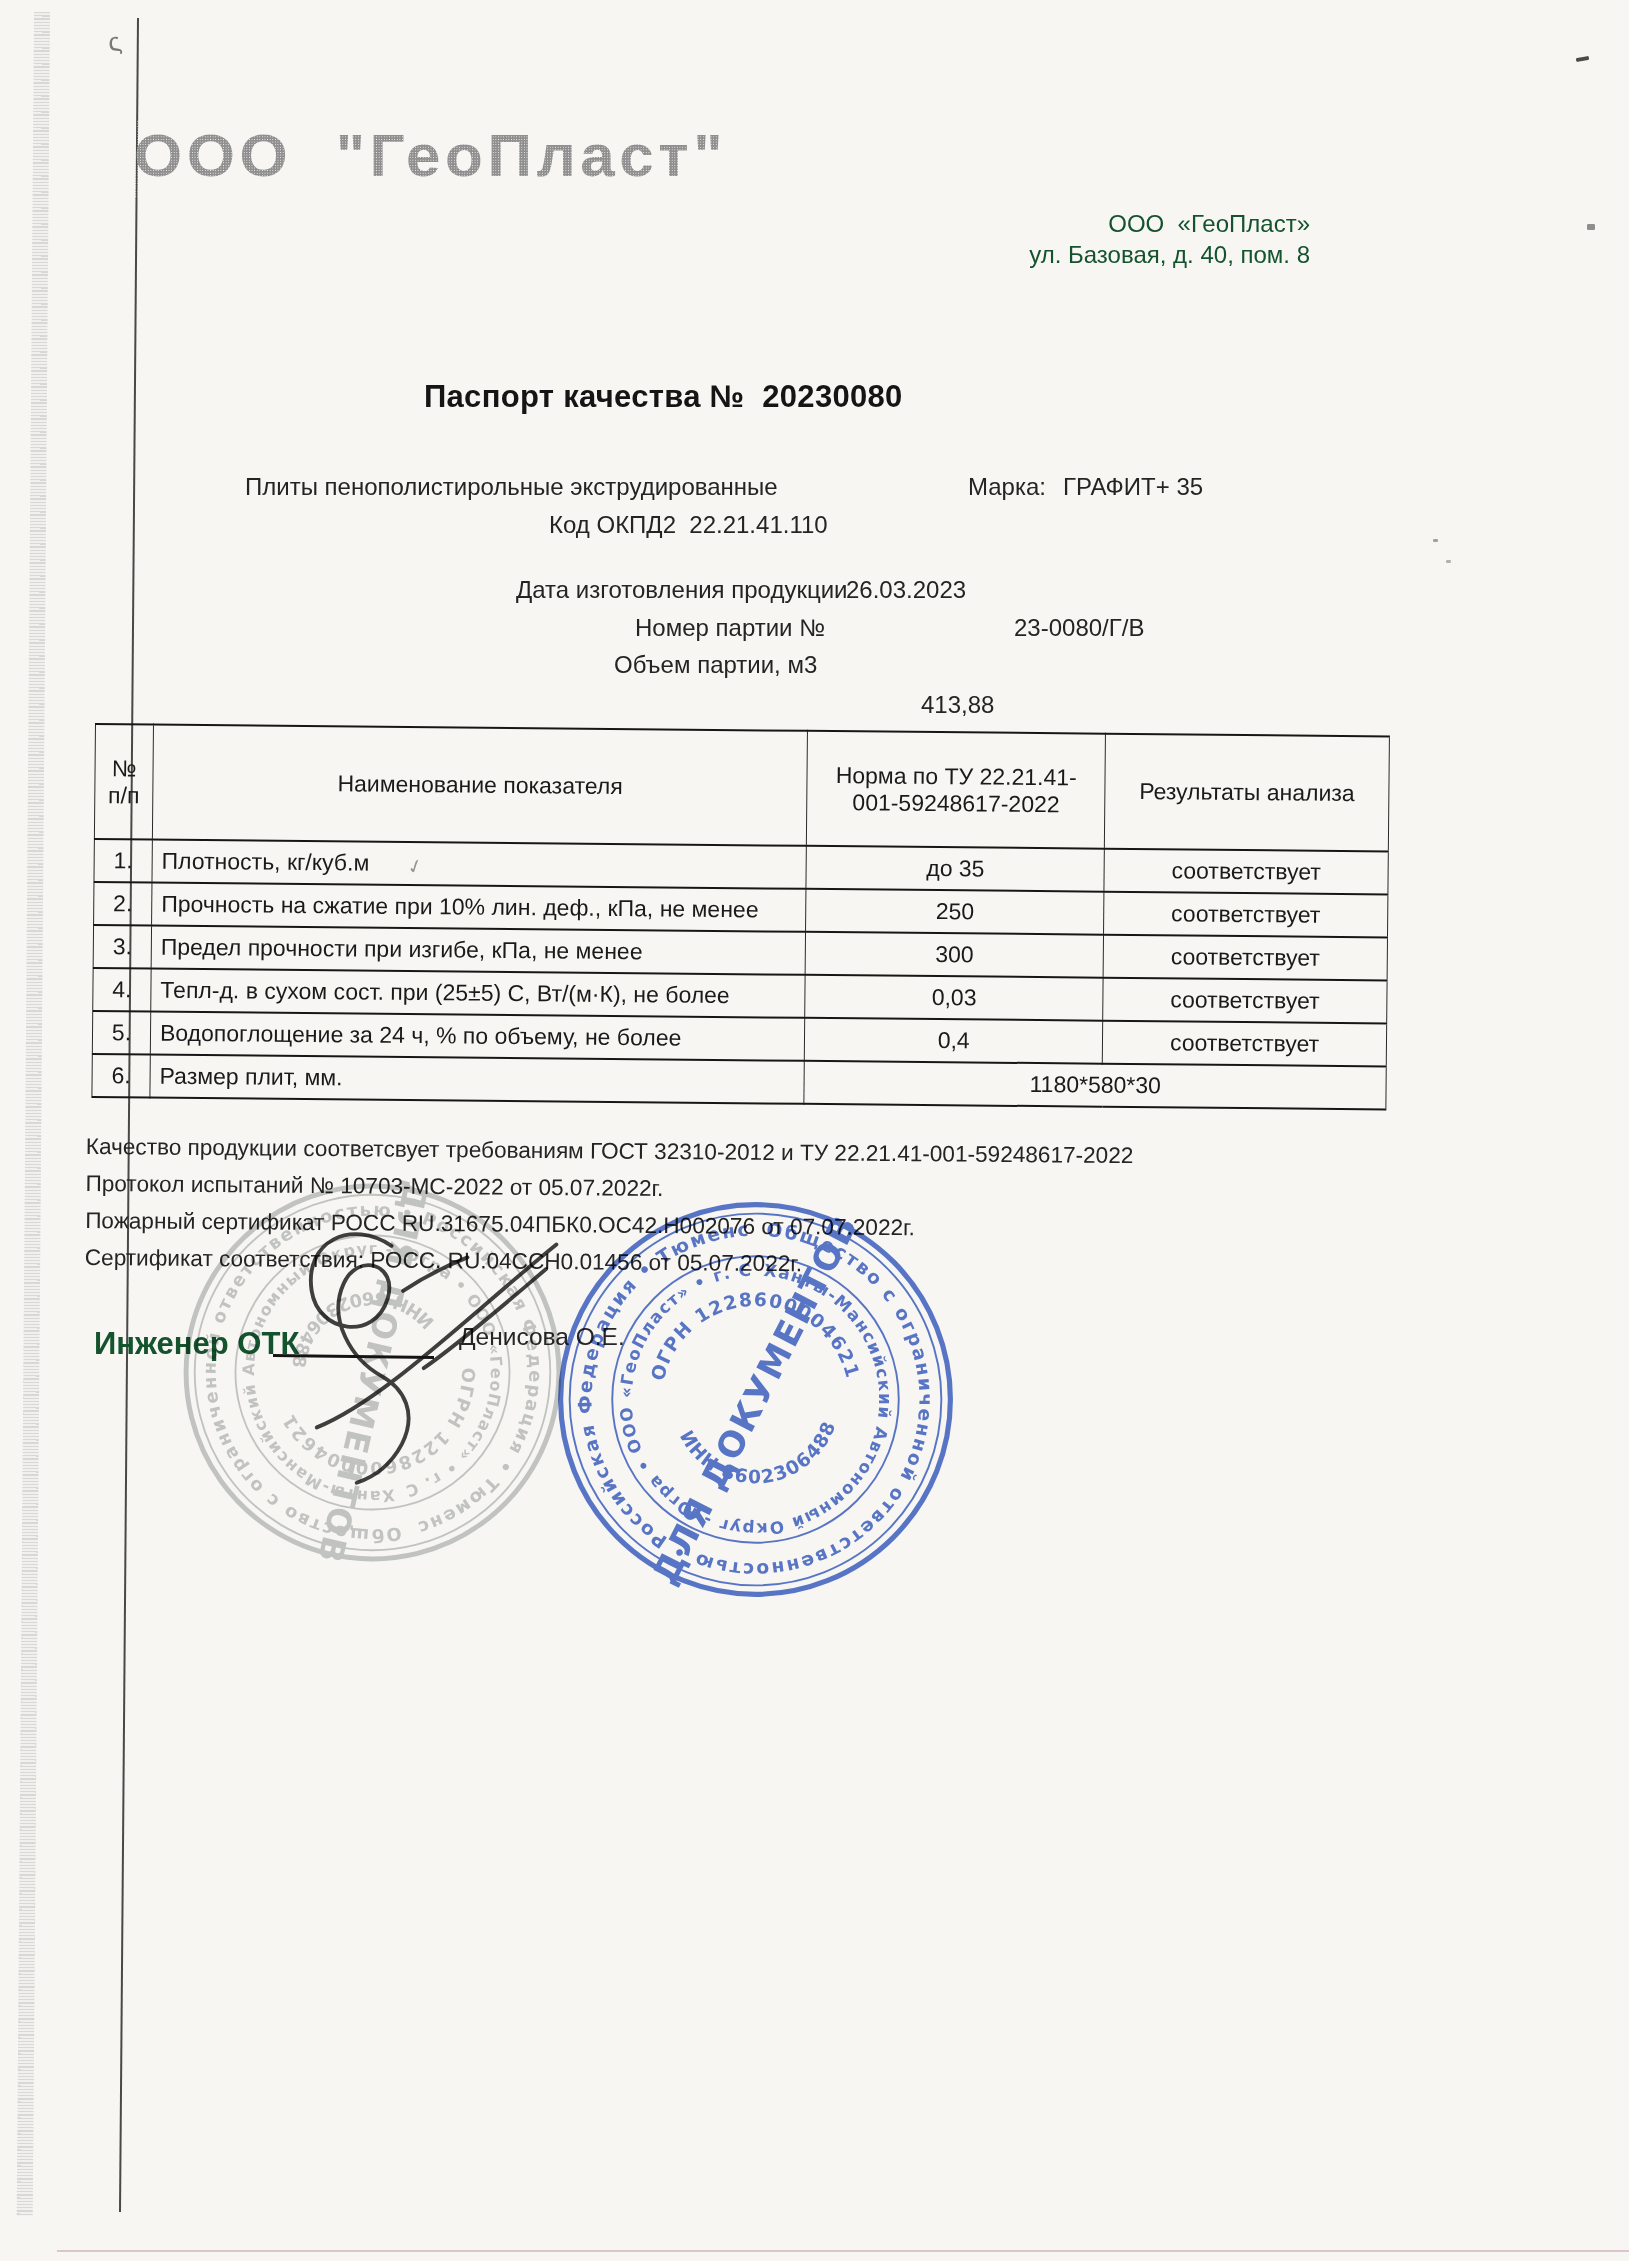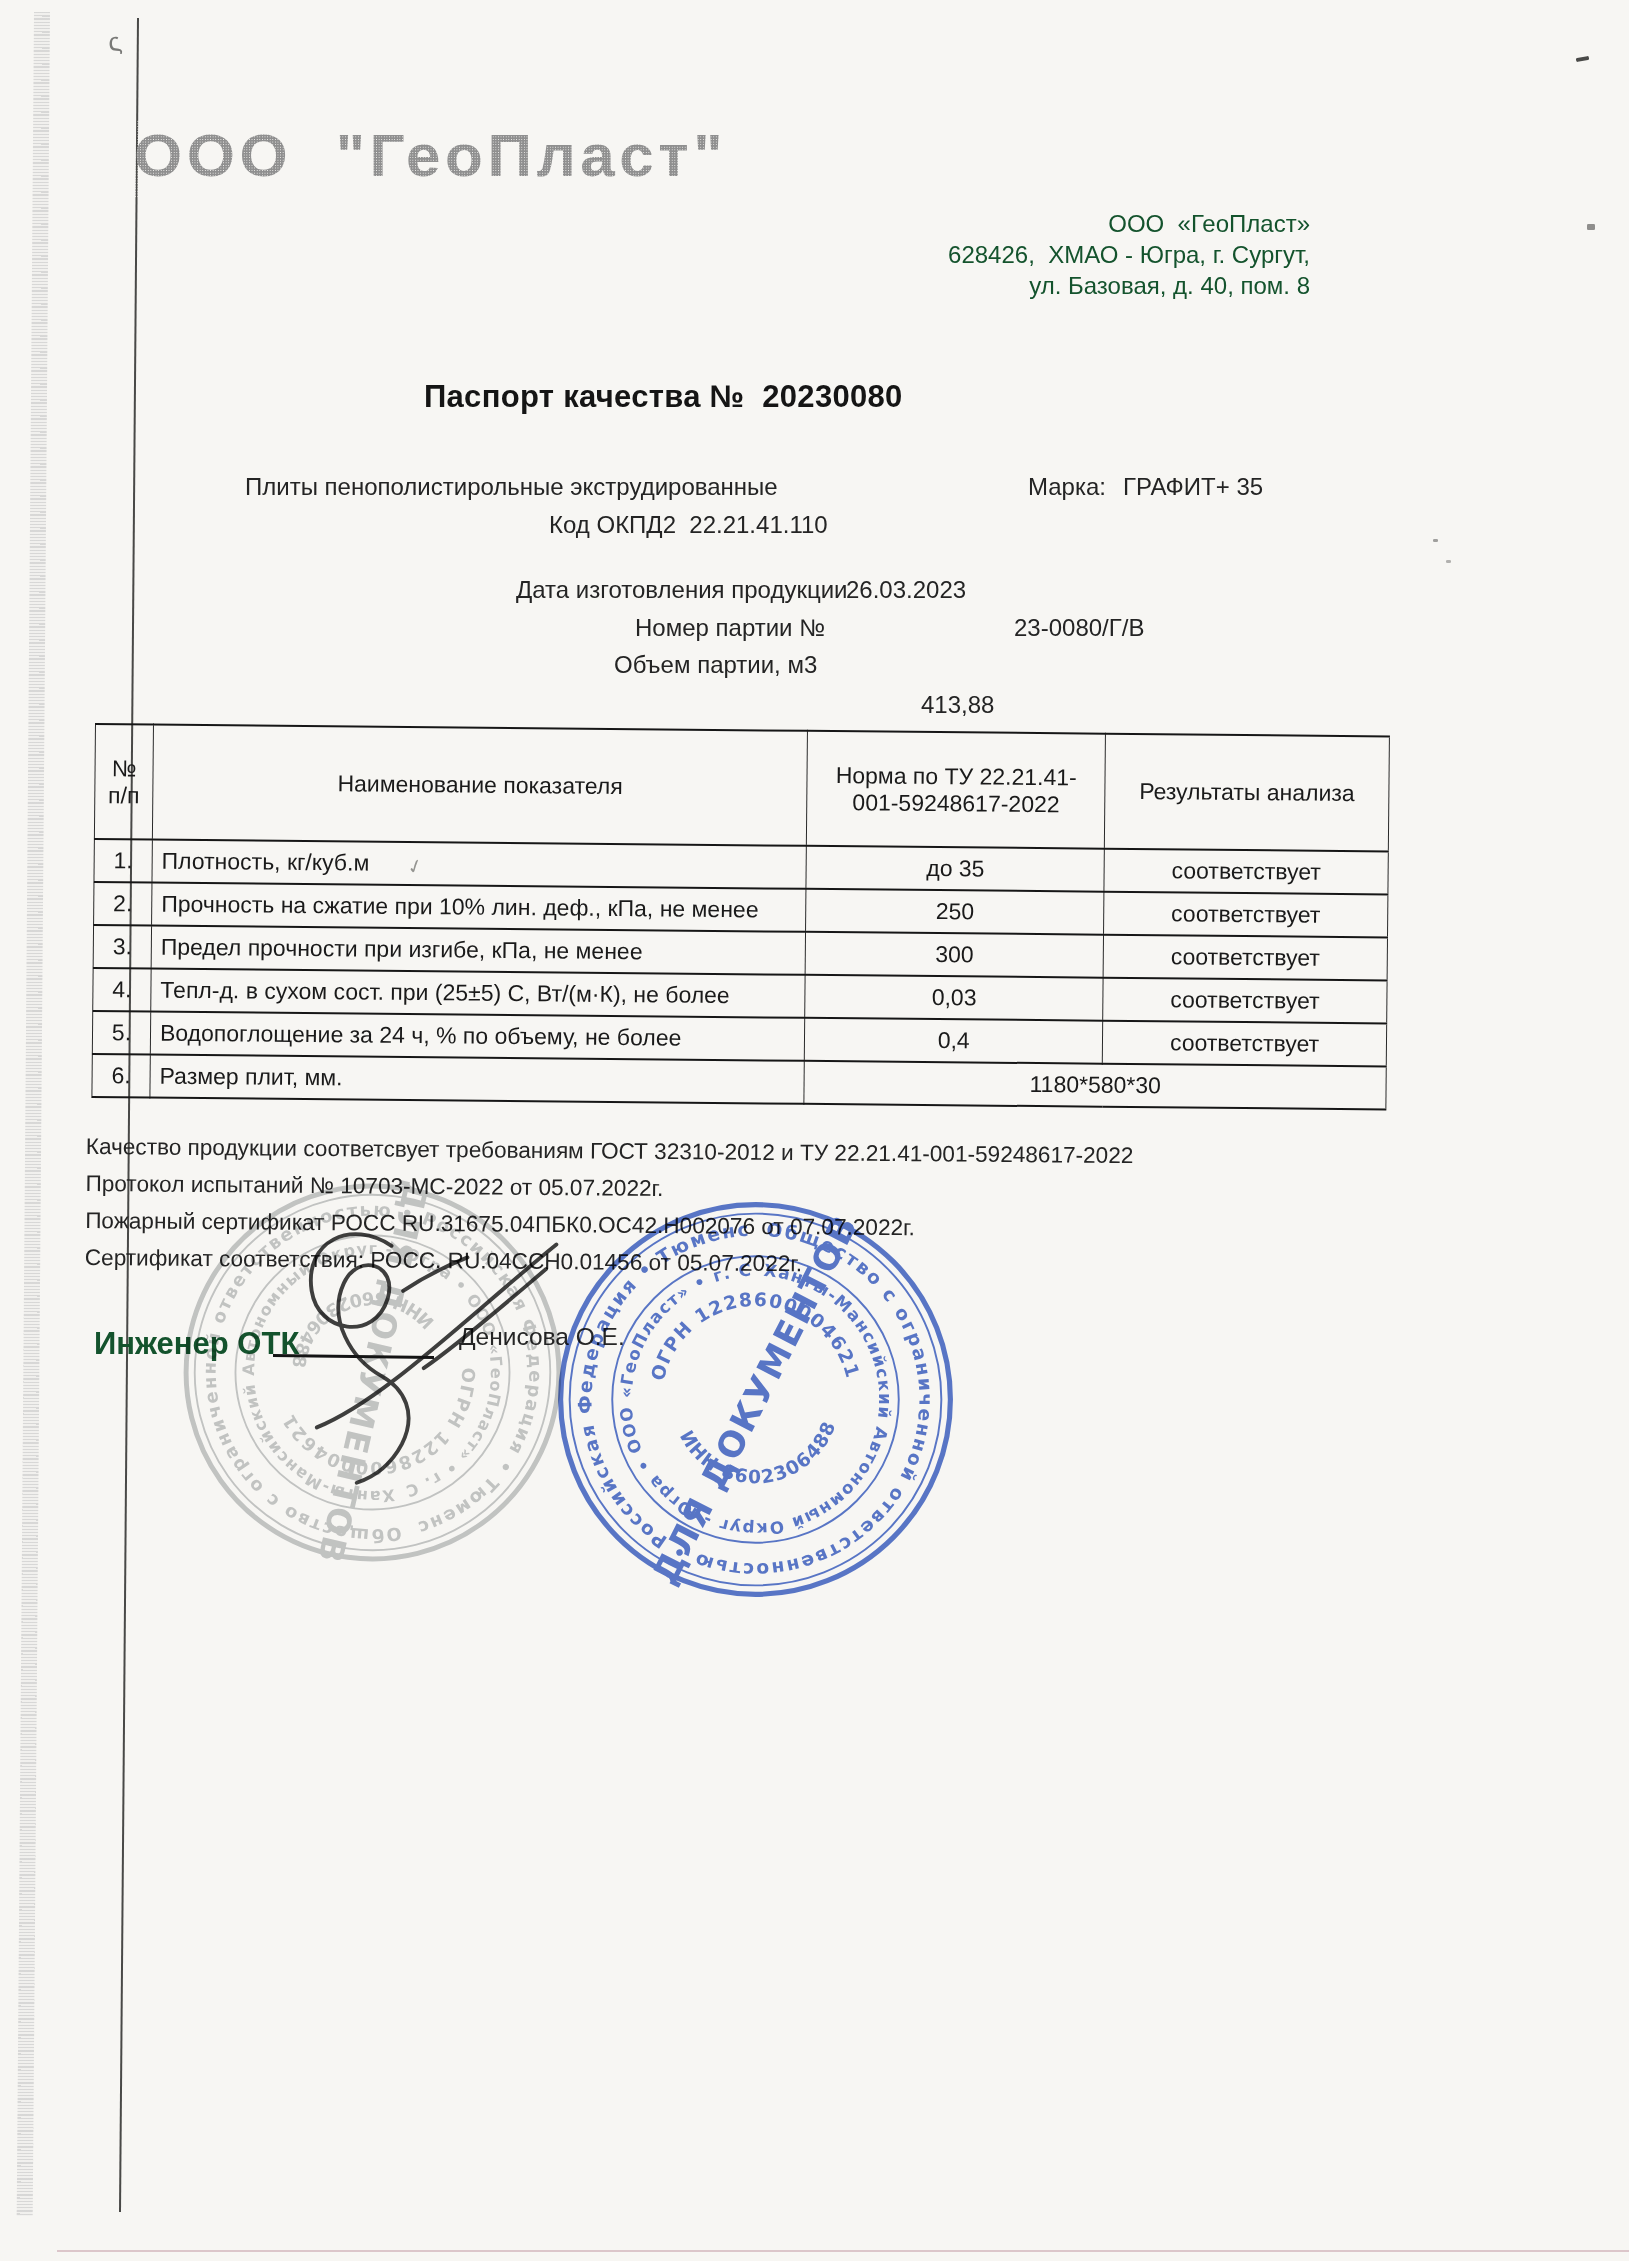--- a/index.html
+++ b/index.html
@@ -96,28 +96,27 @@
   <div class="speck" style="left:1576px; top:57px; width:13px; height:3.9px; transform:rotate(-10deg);"></div>
   <div class="speck" style="left:1587px; top:224px; width:7.7px; height:6.4px; opacity:.6;"></div>
   <div class="speck" style="left:1433px; top:539px; width:5.2px; height:3.2px; opacity:.5;"></div>
   <div class="speck" style="left:1446px; top:560px; width:4.5px; height:3.2px; opacity:.4;"></div>
 
   <div class="logo">ООО  "ГеоПласт"</div>
   <div class="logo-dots"></div>
 
   <div class="letterhead">
     <div>ООО  «ГеоПласт»</div>
-    <div>628426,  ХМАО - Югра, г. Сургут,</div>
     <div>ул. Базовая, д. 40, пом. 8</div>
   </div>
 
   <div class="title">Паспорт качества №  20230080</div>
 
   <div class="abs f37" style="left:245px; top:473px;">Плиты пенополистирольные экструдированные</div>
-  <div class="abs f37 mark-line" style="left:1028px; top:473px;"><span>Марка:</span><span>ГРАФИТ+ 35</span></div>
+  <div class="abs f37 mark-line" style="left:968px; top:473px;"><span>Марка:</span><span>ГРАФИТ+ 35</span></div>
   <div class="abs f37" style="left:549px; top:511px;">Код ОКПД2  22.21.41.110</div>
 
   <div class="abs f37" style="left:480px; top:576px;margin-left:36px;">Дата изготовления продукции</div>
   <div class="abs f37" style="left:846px; top:576px;">26.03.2023</div>
 
   <div class="abs f37" style="left:635px; top:614px;">Номер партии №</div>
   <div class="abs f37" style="left:1014px; top:614px;">23-0080/Г/В</div>
 
   <div class="abs f37" style="left:614px; top:651px;">Объем партии, м3</div>
   <div class="abs f37" style="left:921px; top:651px;margin-top:40px;">413,88</div>

